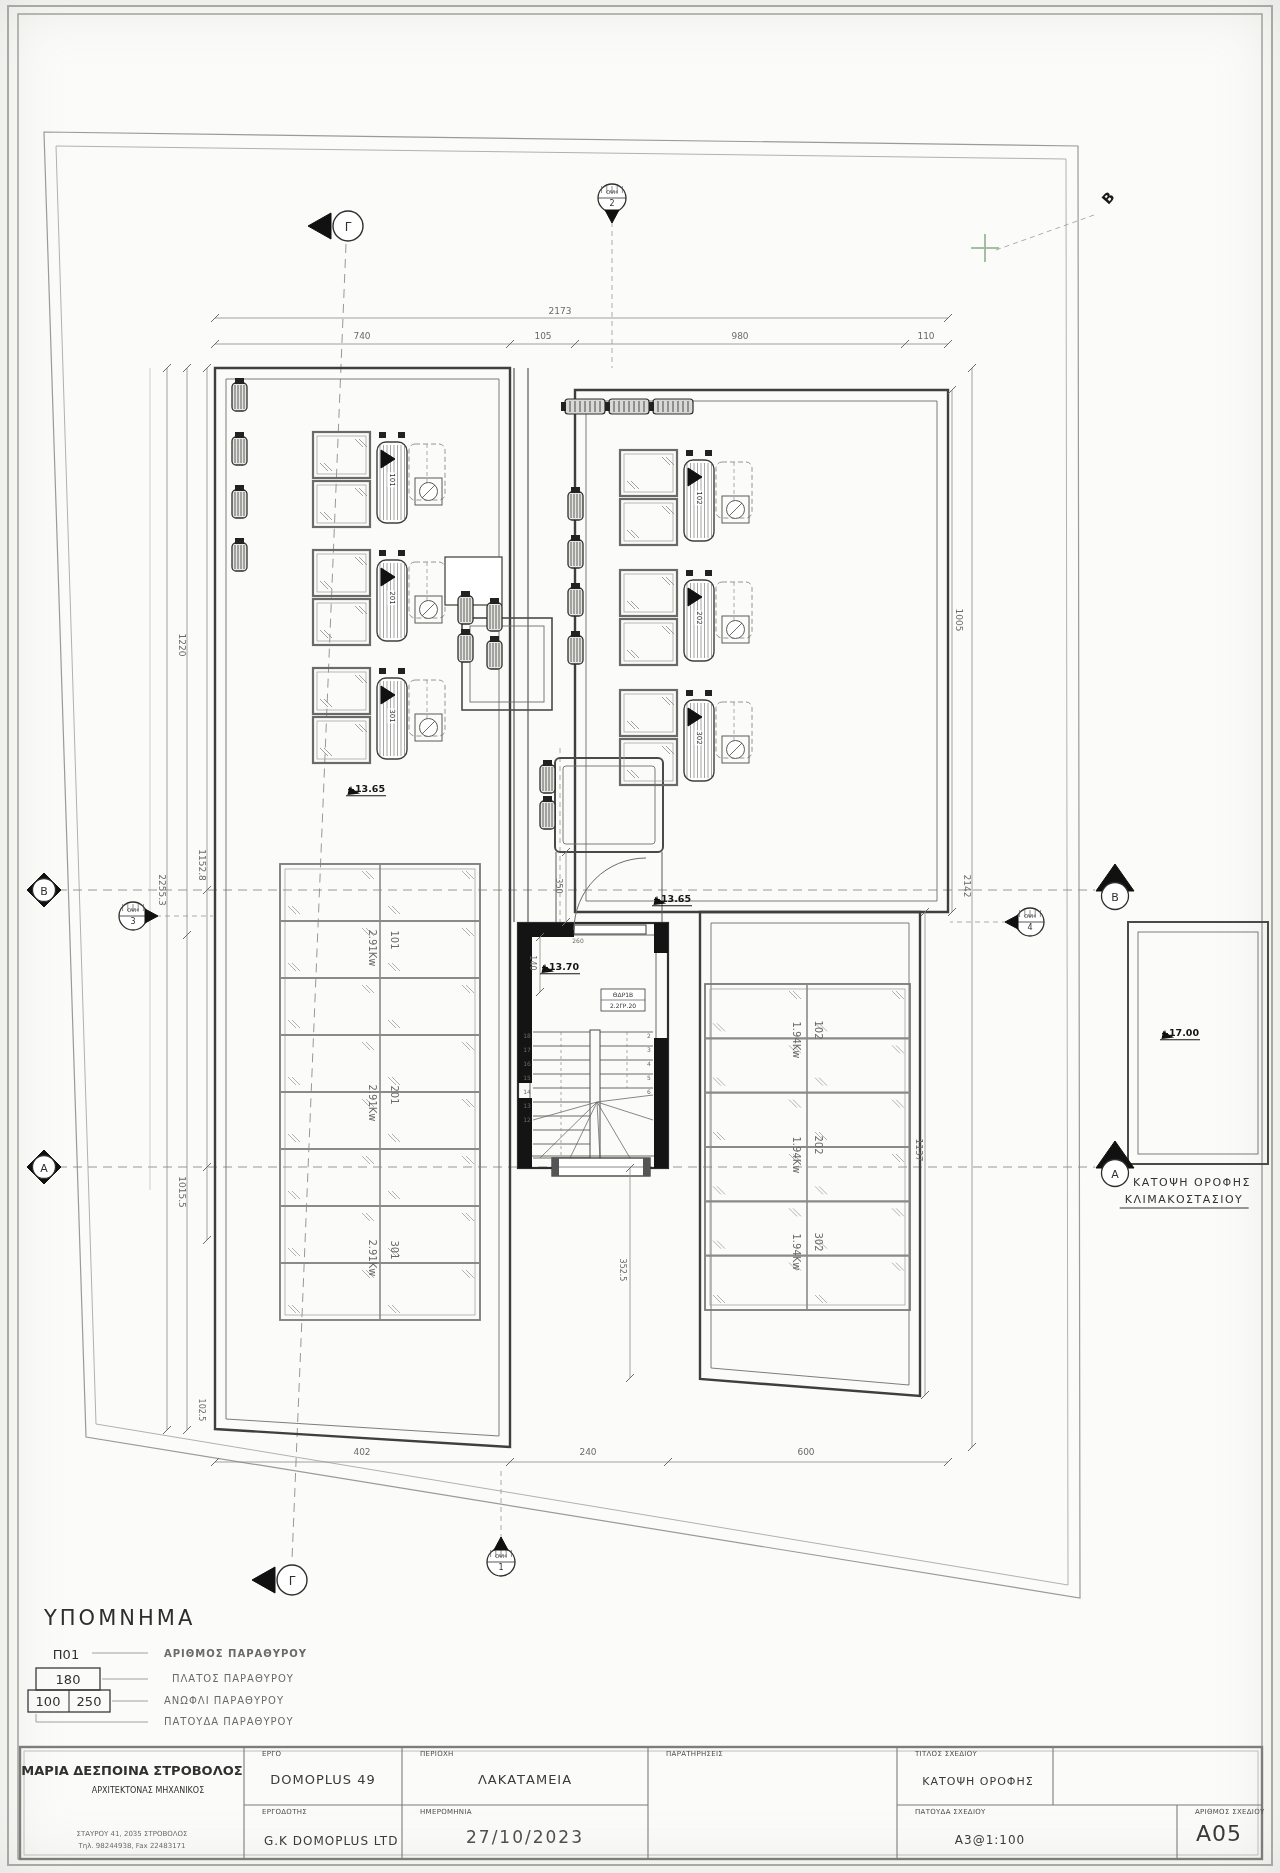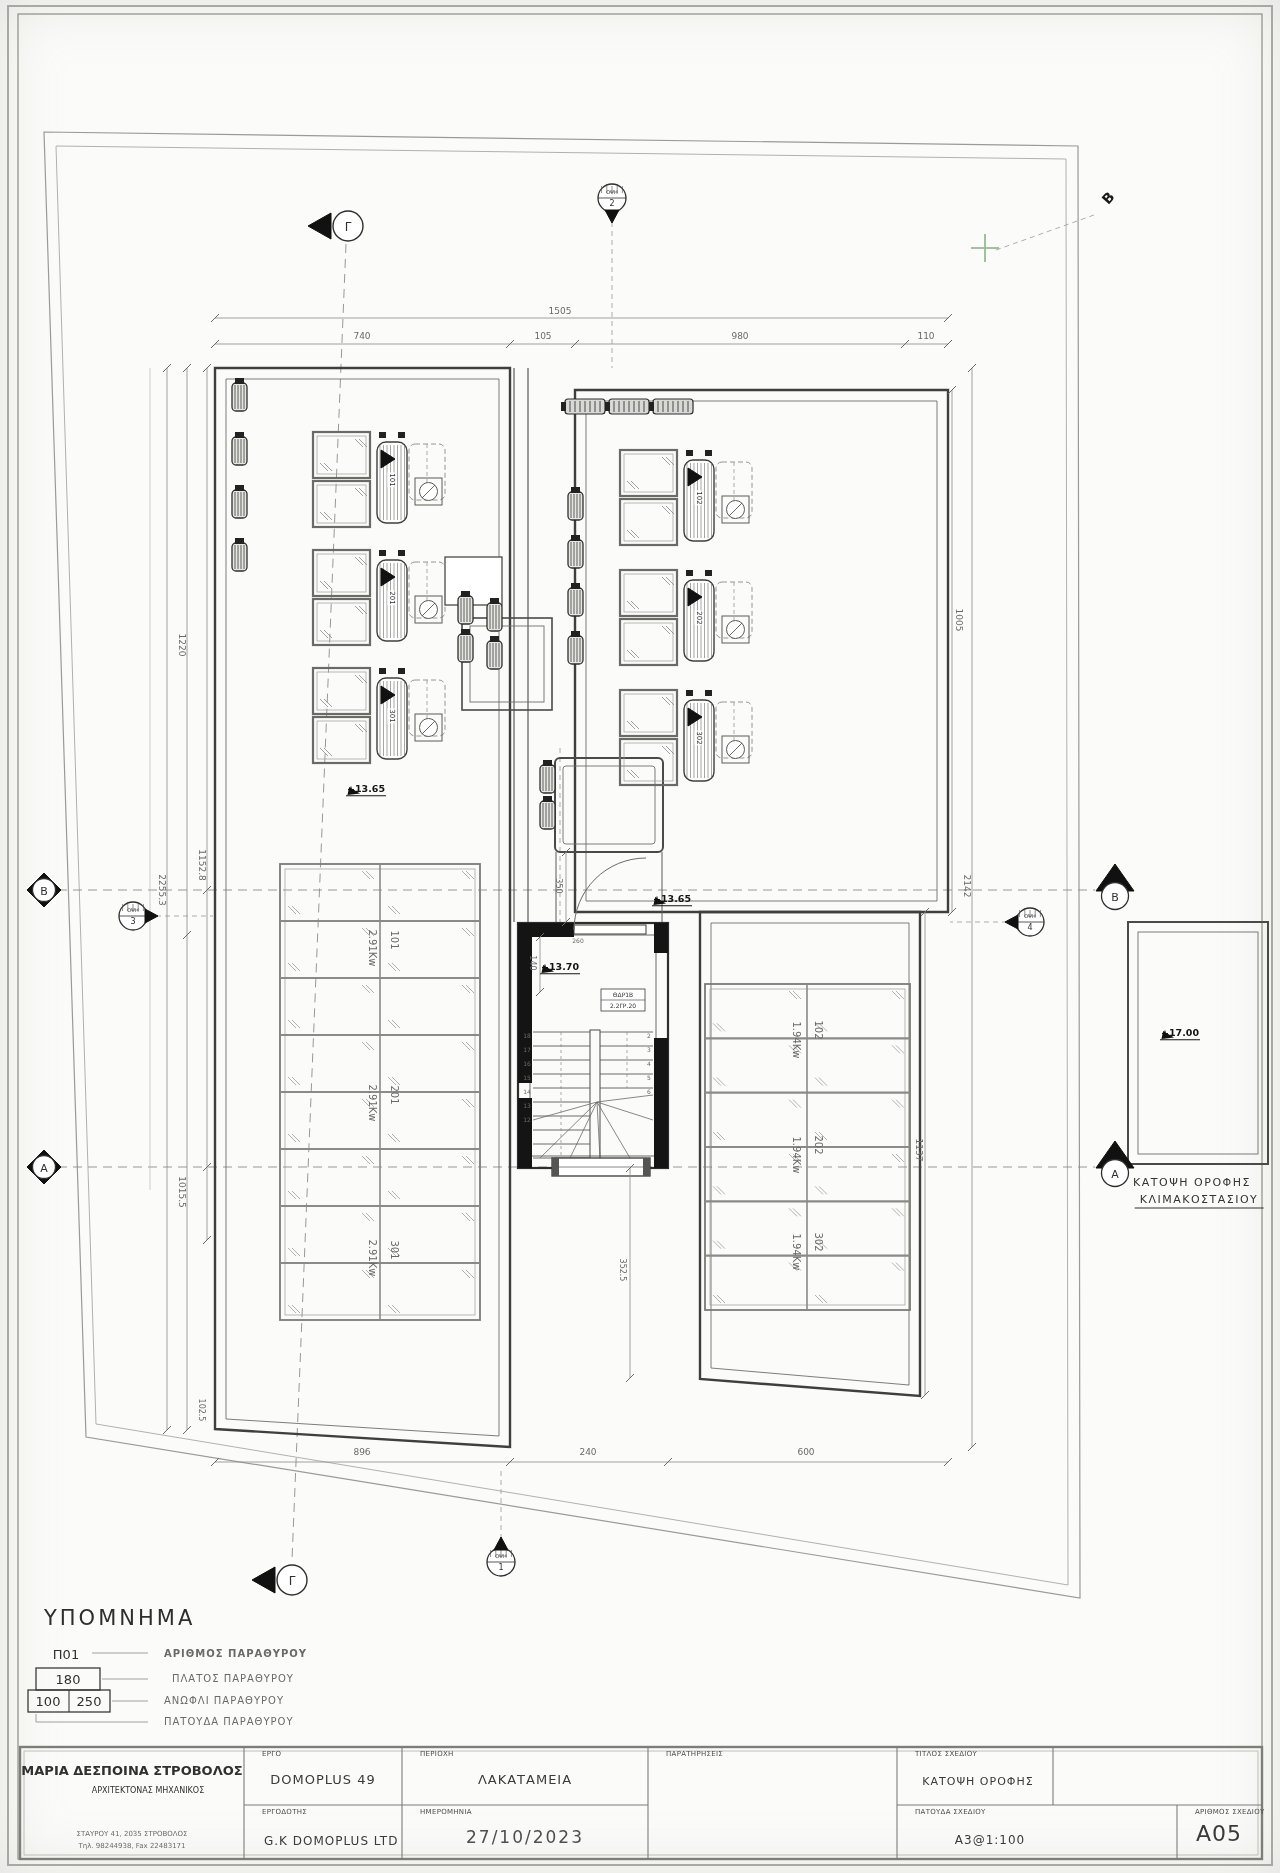--- a/index.html
+++ b/index.html
@@ -648,34 +648,34 @@
         <line x1="402" y1="1747" x2="402" y2="1859" stroke="#7d7d79" stroke-width="1.1" fill="none"></line>
         <line x1="648" y1="1747" x2="648" y2="1859" stroke="#7d7d79" stroke-width="1.1" fill="none"></line>
         <line x1="897" y1="1747" x2="897" y2="1859" stroke="#7d7d79" stroke-width="1.1" fill="none"></line>
         <line x1="1053" y1="1747" x2="1053" y2="1805" stroke="#7d7d79" stroke-width="1.1" fill="none"></line>
         <line x1="1177" y1="1805" x2="1177" y2="1859" stroke="#7d7d79" stroke-width="1.1" fill="none"></line>
         <line x1="244" y1="1805" x2="648" y2="1805" stroke="#7d7d79" stroke-width="1.1" fill="none"></line>
         <line x1="897" y1="1805" x2="1262" y2="1805" stroke="#7d7d79" stroke-width="1.1" fill="none"></line>
       </g>
     </svg>
   <div id="labels">
-      <div class="lbl s9 md" style="left: 560px; top: 311px;">1505</div>
+      <div class="lbl s9 md" style="left: 560px; top: 311px;">2173</div>
       <div class="lbl s9 md" style="left: 362px; top: 336px;">740</div>
       <div class="lbl s9 md" style="left: 543px; top: 336px;">105</div>
       <div class="lbl s9 md" style="left: 740px; top: 336px;">980</div>
       <div class="lbl s9 md" style="left: 926px; top: 336px;">110</div>
       <div class="lbl s9 md rot" style="left: 181px; top: 645px;">1220</div>
       <div class="lbl s9 md rot" style="left: 161px; top: 890px;">2255.3</div>
       <div class="lbl s9 md rot" style="left: 201px; top: 865px;">1152.8</div>
       <div class="lbl s9 md rot" style="left: 181px; top: 1192px;">1015.5</div>
       <div class="lbl s8 md rot" style="left: 201px; top: 1410px;">102.5</div>
       <div class="lbl s9 md rot" style="left: 958px; top: 620px;">1005</div>
       <div class="lbl s9 md rot" style="left: 966px; top: 886px;">2142</div>
       <div class="lbl s9 md rot" style="left: 918px; top: 1150px;">1137</div>
-      <div class="lbl s9 md" style="left: 362px; top: 1452px;">896</div>
+      <div class="lbl s9 md" style="left: 362px; top: 1452px;">402</div>
       <div class="lbl s9 md" style="left: 588px; top: 1452px;">240</div>
       <div class="lbl s9 md" style="left: 806px; top: 1452px;">600</div>
       <div class="lbl s8 md rot" style="left: 558px; top: 886px;">350</div>
       <div class="lbl s8 md rot" style="left: 532px; top: 963px;">140</div>
       <div class="lbl s6 md" style="left: 578px; top: 941px;">260</div>
       <div class="lbl s8 md rot" style="left: 622px; top: 1270px;">352.5</div>
       <div class="lbl s7 rot unit" style="left: 391px; top: 480px;">101</div>
       <div class="lbl s7 rot unit" style="left: 391px; top: 598px;">201</div>
       <div class="lbl s7 rot unit" style="left: 391px; top: 716px;">301</div>
       <div class="lbl s7 rot unit" style="left: 698px; top: 498px;">102</div>
@@ -700,21 +700,21 @@
       <div class="lbl s11 dk" style="left: 44px; top: 1168px;">A</div>
       <div class="lbl s11 dk" style="left: 1115px; top: 897px;">B</div>
       <div class="lbl s11 dk" style="left: 1115px; top: 1174px;">A</div>
       <div class="lbl s8 dk" style="left: 501px; top: 1568px;">1</div>
       <div class="lbl s8 dk" style="left: 612px; top: 204px;">2</div>
       <div class="lbl s8 dk" style="left: 133px; top: 922px;">3</div>
       <div class="lbl s8 dk" style="left: 1030px; top: 928px;">4</div>
       <div class="lbl s6 dk" style="left: 623px; top: 995px;">ΘΔΡ1Β</div>
       <div class="lbl s6 dk" style="left: 623px; top: 1006px;">2.2ΓΡ.20</div>
       <div class="lbl s11 cap" style="left: 1192px; top: 1182px;">ΚΑΤΟΨΗ ΟΡΟΦΗΣ</div>
-      <div class="lbl s11 cap capu" style="left: 1184px; top: 1201px; margin-left: 15px;">ΚΛΙΜΑΚΟΣΤΑΣΙΟΥ</div>
+      <div class="lbl s11 cap capu" style="left: 1184px; top: 1201px;">ΚΛΙΜΑΚΟΣΤΑΣΙΟΥ</div>
       <div class="lbl s21 leg-title la" style="left: 32px; top: 1618px;">ΥΠΟΜΝΗΜΑ</div>
       <div class="lbl s13 dk" style="left: 66px; top: 1654px;">Π01</div>
       <div class="lbl s13 dk" style="left: 68px; top: 1679px;">180</div>
       <div class="lbl s13 dk" style="left: 48px; top: 1701px;">100</div>
       <div class="lbl s13 dk" style="left: 89px; top: 1701px;">250</div>
       <div class="lbl s10 md la ls1" style="left: 152px; top: 1654px; font-weight: bold;">ΑΡΙΘΜΟΣ ΠΑΡΑΘΥΡΟΥ</div>
       <div class="lbl s10 md la ls1" style="left: 160px; top: 1679px;">ΠΛΑΤΟΣ ΠΑΡΑΘΥΡΟΥ</div>
       <div class="lbl s10 md la ls1" style="left: 152px; top: 1701px;">ΑΝΩΦΛΙ ΠΑΡΑΘΥΡΟΥ</div>
       <div class="lbl s10 md la ls1" style="left: 152px; top: 1722px;">ΠΑΤΟΥΔΑ ΠΑΡΑΘΥΡΟΥ</div>
       <div class="lbl s7 tb-label la" style="left: 250px; top: 1754px;">ΕΡΓΟ</div>

